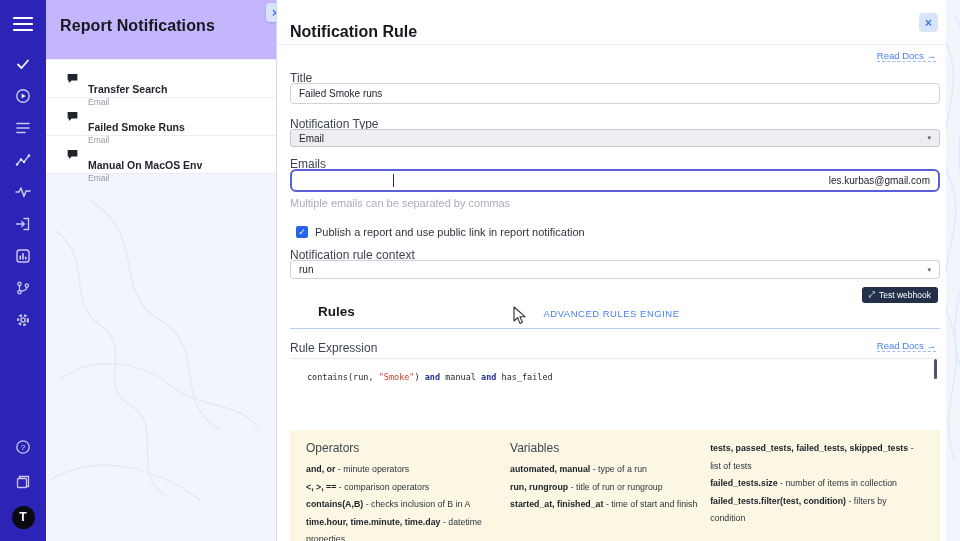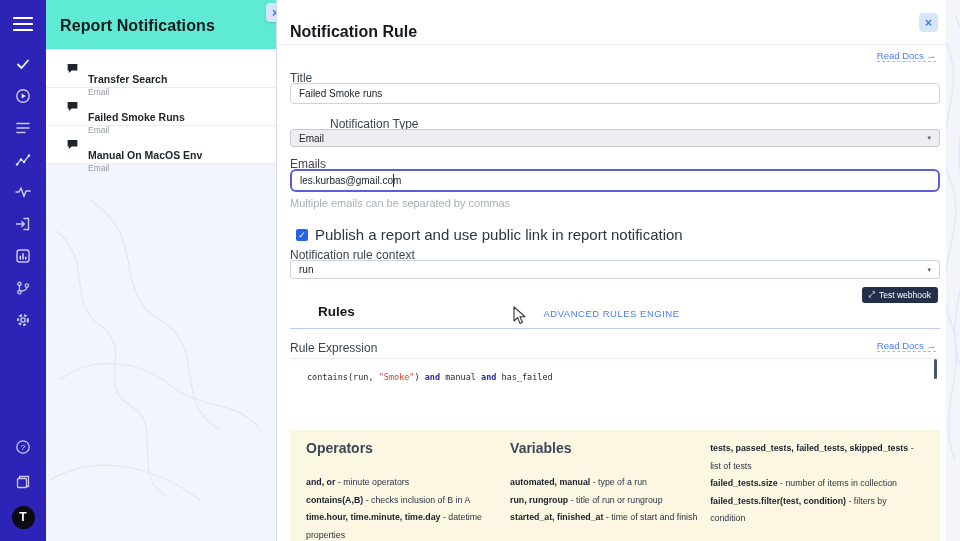--- a/index.html
+++ b/index.html
@@ -13,77 +13,77 @@
           display:flex; flex-direction:column; align-items:center; padding-top:8px; }
   .icon-btn { width:46px; height:32px; display:flex; align-items:center; justify-content:center; cursor:pointer; }
   .icon-btn.menu { margin-bottom:8px; }
   .rail-bottom { position:absolute; bottom:8px; left:0; width:46px; display:flex; flex-direction:column; align-items:center; gap:3px; }
   .logo-circle { width:23px; height:23px; border-radius:50%; background:#0b0b12; color:#fff; font-weight:800;
                  font-size:12px; display:flex; align-items:center; justify-content:center; }
 
   
   .left-panel { position:absolute; left:46px; top:0; width:231px; height:541px; z-index:2; border-right:1px solid #e3e9f4; }
   .left-card { background:#fff; }
-  .left-header { position:relative; height:50px; padding:17px 14px 12px; border-bottom:1px solid #eef1f6; background:#5eead4; }
+  .left-header { position:relative; height:60px; padding:17px 14px 12px; border-bottom:1px solid #eef1f6; background:#c4b5fd; }
   .left-title { font-size:16px; font-weight:800; color:#15181d; letter-spacing:.1px; }
   .close-chip { width:19px; height:19px; background:#d8e5f8; color:#4079e8; border:none; border-radius:4px;
                 font-size:12px; line-height:18px; text-align:center; cursor:pointer; padding:0; font-weight:700; }
   .left-close { position:absolute; top:3px; right:-9px; box-shadow:0 1px 2px rgba(40,70,150,.25); }
   .notif-item { display:flex; align-items:center; gap:9px; padding:0 10px 0 20px; height:38px;
                 border-bottom:1px solid #eaedf2; background:#fff; cursor:pointer; }
   .notif-title { font-size:10.5px; font-weight:700; color:#21262e;margin-top:32px; }
   .notif-type { font-size:8.5px; color:#959aa3; margin-top:2px; }
 
   
   .main-panel { position:absolute; left:277px; top:0; width:669px; height:541px; background:#fff; z-index:3;
                 box-shadow:-1px 0 0 rgba(205,216,235,.9); }
   .main-title { position:absolute; left:13px; top:23px; font-size:16px; font-weight:700; color:#15181e; }
   .main-close { position:absolute; top:13px; right:8px; }
   .hdr-line { position:absolute; left:0; top:44px; width:100%; height:1px; background:#edf0f6; }
   .read-docs { position:absolute; right:10px; font-size:9.5px; color:#4a80ef; border-bottom:1px dashed #9dbcf7;
                cursor:pointer; text-decoration:none; }
   .rd1 { top:50px; } .rd2 { top:340px; }
   .f-label { position:absolute; left:13px; font-size:12px; color:#3d4450; }
-  .lbl-title { top:71px; } .lbl-type { top:117px;margin-left:40px; } .lbl-emails { top:157px; } .lbl-context { top:248px; }
+  .lbl-title { top:71px; } .lbl-type { top:117px; } .lbl-emails { top:157px; } .lbl-context { top:248px; }
   .text-input { position:absolute; left:13px; width:650px; font-family:"Liberation Sans",sans-serif;
                 font-size:10px; color:#20262e; padding:0 8px; outline:none; }
   .input-title { top:83px; height:21px; border:1px solid #ccd3dd; border-radius:4px; }
-  .input-emails { top:169px; height:23px; border:2px solid #5a5ed8; border-radius:6px; }
+  .input-emails { top:169px; height:23px; border:2px solid #5a5ed8; border-radius:6px;text-align:right; }
   .caret { position:absolute; left:116px; top:174px; width:1px; height:13px; background:#2a2f37; }
   .select { position:absolute; left:13px; width:650px; display:flex; align-items:center; cursor:pointer;
             font-size:10px; color:#23262c; padding:0 8px; }
   .sel-type { top:129px; height:18px; background:#ededf2; border:1px solid #c7c9d1; border-radius:3px; }
   .sel-context { top:260px; height:19px; background:#fff; border:1px solid #ccd3dd; border-radius:3px; }
   .chev { margin-left:auto; font-size:7px; color:#595e68; font-family:"DejaVu Sans",sans-serif; }
   .hint { position:absolute; left:13px; top:197px; font-size:11px; color:#a9aeb8; }
   .check-row { position:absolute; left:19px; top:226px; display:flex; align-items:center; gap:7px; }
   .checkbox { width:12px; height:12px; background:#2563eb; border-radius:2px; display:flex; align-items:center;
               justify-content:center; cursor:pointer; }
   .chk { color:#fff; font-size:9px; line-height:12px; font-family:"DejaVu Sans",sans-serif; }
-  .check-label { font-size:15px; color:#2e3540; }
+  .check-label { font-size:11px; color:#2e3540; }
   .rules-heading { position:absolute; left:13px; top:304px; font-size:13.5px; font-weight:700; color:#15181e;margin-left:28px; }
   .webhook-btn { position:absolute; top:287px; right:8px; height:16px; background:#243049; color:#fff;
                  font-size:8.5px; border:none; border-radius:3px; padding:0 7px; display:flex; align-items:center;
                  gap:4px; cursor:pointer; }
   .webhook-ico { font-size:8px; font-family:"DejaVu Sans",sans-serif; }
   .tab-label { position:absolute; left:0; top:308px; width:100%; text-align:center; color:#4a80ef;
                font-size:9.5px; letter-spacing:.5px; cursor:pointer; }
   .tab-line { position:absolute; left:13px; top:328px; width:650px; height:1px; background:#b9cdf3; }
   .code-area { position:absolute; left:13px; top:358px; width:650px; height:26px; border-top:1px solid #e8ecf2;
                padding:7px 0 0 17px; cursor:text; }
   .code-area code { font-family:"DejaVu Sans Mono", monospace; font-size:8.5px; color:#1d232b; white-space:pre; }
   .tok-string { color:#d2422e; }
   .tok-keyword { color:#243294; font-weight:700; }
   .editor-thumb { position:absolute; left:657px; top:359px; width:3px; height:20px; background:#4b5565; border-radius:2px; cursor:pointer; }
 
   .help-panel { position:absolute; left:13px; top:430px; width:650px; height:130px; background:#fbf7e2;
                 padding:10px 16px; overflow:hidden; }
   .help-cols { display:flex; gap:12px; }
   .help-col:nth-child(1) { width:194px; } .help-col:nth-child(2) { width:190px; } .help-col:nth-child(3) { width:216px; }
-  .help-heading { font-size:14px; color:#3e4654; line-height:17px; margin-bottom:17px;font-weight:bold; }
+  .help-heading { font-size:12px; color:#3e4654; line-height:17px; margin-bottom:4px; }
   .help-entry { font-size:8.8px; color:#2c3440; line-height:17.5px; }
   .help-entry .b { font-weight:700; color:#1b212b; }
 
   .mouse-cursor { position:absolute; left:513px; top:306px; z-index:9; }
 </style>
 </head>
 <body>
 
 <div class="screen">
 
@@ -266,20 +266,21 @@
     <div class="code-area">
       <code><span class="tok-plain">contains(run, </span><span class="tok-string">"Smoke"</span><span class="tok-plain">) </span><span class="tok-keyword">and</span><span class="tok-plain"> manual </span><span class="tok-keyword">and</span><span class="tok-plain"> has_failed</span></code>
     </div>
     <div class="editor-thumb"></div>
 
     <div class="help-panel">
       <div class="help-cols">
           <div class="help-col">
             <div class="help-heading">Operators</div>
             <div class="help-entry"><span class="b">and, or</span><span> - minute operators</span></div>
+            <div class="help-entry"><span class="b">&lt;, &gt;, ==</span><span> - comparison operators</span></div>
             <div class="help-entry"><span class="b">contains(A,B)</span><span> - checks inclusion of B in A</span></div>
             <div class="help-entry"><span class="b">time.hour, time.minute, time.day</span><span> - datetime properties</span></div>
           </div>
           <div class="help-col">
             <div class="help-heading">Variables</div>
             <div class="help-entry"><span class="b">automated, manual</span><span> - type of a run</span></div>
             <div class="help-entry"><span class="b">run, rungroup</span><span> - title of run or rungroup</span></div>
             <div class="help-entry"><span class="b">started_at, finished_at</span><span> - time of start and finish</span></div>
           </div>
           <div class="help-col">

